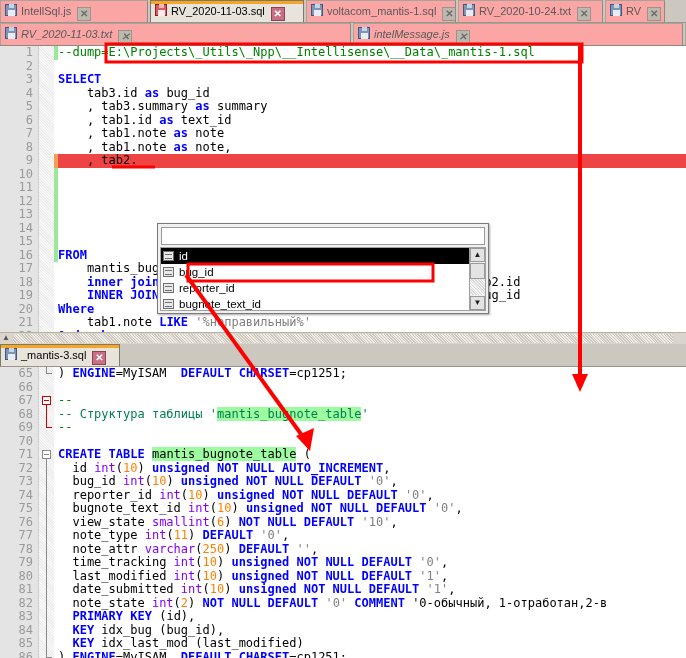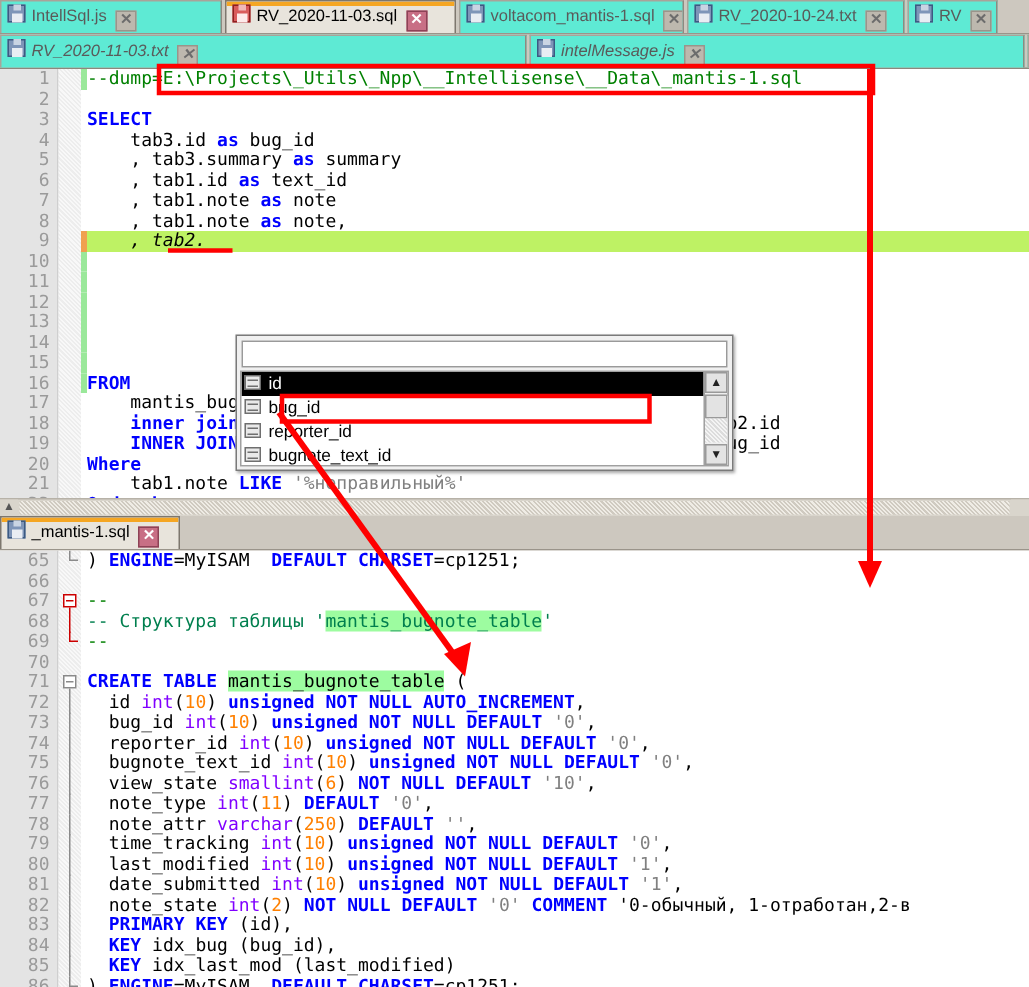--- a/index.html
+++ b/index.html
@@ -19,21 +19,21 @@
     overflow:hidden;
     white-space:nowrap;
   }
   .tabbar.row2{border-bottom:1px solid #8d877d;font-style:italic;}
   .tab{
     display:inline-block;
     position:relative;
     height:26px;
     box-sizing:border-box;
     padding:0 4px 0 4px;
-    background:#5eead4;
+    background:#fca5a5;
     border:1px solid #a9a399;
     border-bottom:none;
     border-right:1px solid #8f8980;
     margin-right:2px;
     vertical-align:top;
     line-height:20px;
     color:#5a5a5a;
     overflow:hidden;
   }
   .tab.active{
@@ -92,21 +92,21 @@
   .gutter div{padding-right:5px;}
   .foldcol{
     position:absolute;left:39px;top:0;bottom:0;width:15px;
     background:repeating-linear-gradient(45deg,#ededed 0 1px,#f8f8f8 1px 2px);
   }
   .markcol{
     position:absolute;left:54px;top:0;bottom:0;width:4px;background:#ffffff;
   }
   .codearea{position:absolute;left:58px;top:0;right:0;bottom:0;overflow:hidden;}
   .ln{height:13.5px;}
-  .cur{background:#bef264;font-style:italic;}
+  .cur{background:#ef4444;}
   
   .kw{color:#0000ff;font-weight:bold;}
   .cmt{color:#008000;}
   .cmt2{color:#007f4e;}
   .str{color:#808080;}
   .num{color:#ff8000;}
   .typ{color:#8000ff;}
   .hl{background:#9dfca0;}
 
   .scrollh{
@@ -202,21 +202,21 @@
     </div>
   </div>
 </div>
 
 <div class="scrollh">
   <div class="arrowl">▲</div>
   <div class="track"></div>
   <div class="arrowr"></div>
 </div>
 
-<div class="tabbar" id="tabbar-bottom" style="background:#cdc8bf;"><div class="tab active" style="width: 120px;"><span class="topbar"></span><span class="ficon"><span class="disk"></span></span><span class="lbl">_mantis-1.sql</span><span class="closex">✕</span></div></div>
+<div class="tabbar" id="tabbar-bottom" style="background:#cdc8bf;"><div class="tab active" style="width: 120px;"><span class="topbar"></span><span class="ficon"><span class="disk"></span></span><span class="lbl">_mantis-3.sql</span><span class="closex">✕</span></div></div>
 
 <div class="pane" id="bottom-pane" style="height:296px;">
   <div class="codewrap" style="height:296px;">
     <div class="gutter" id="gutter-bottom"><div class="ln">65</div><div class="ln">66</div><div class="ln">67</div><div class="ln">68</div><div class="ln">69</div><div class="ln">70</div><div class="ln">71</div><div class="ln">72</div><div class="ln">73</div><div class="ln">74</div><div class="ln">75</div><div class="ln">76</div><div class="ln">77</div><div class="ln">78</div><div class="ln">79</div><div class="ln">80</div><div class="ln">81</div><div class="ln">82</div><div class="ln">83</div><div class="ln">84</div><div class="ln">85</div><div class="ln">86</div></div>
     <div class="foldcol" id="foldcol-bottom"><div style="position: absolute; left: 0px; width: 15px; top: 0px; height: 13.5px;"><span style="position:absolute;left:7px;top:0;width:1px;height:7px;background:#8a8a8a;"></span><span style="position:absolute;left:7px;top:6px;width:6px;height:1px;background:#8a8a8a;"></span></div><div style="position: absolute; left: 0px; width: 15px; top: 27px; height: 13.5px;"><span style="position:absolute;left:3px;top:2px;width:9px;height:9px;border:1px solid #cc0000;box-sizing:border-box;background:#fff;"></span><span style="position:absolute;left:5px;top:6px;width:5px;height:1px;background:#cc0000;"></span><span style="position:absolute;left:7px;top:11px;width:1px;height:3px;background:#cc0000;"></span></div><div style="position: absolute; left: 0px; width: 15px; top: 40.5px; height: 13.5px;"><span style="position:absolute;left:7px;top:0;width:1px;height:14px;background:#cc0000;"></span></div><div style="position: absolute; left: 0px; width: 15px; top: 54px; height: 13.5px;"><span style="position:absolute;left:7px;top:0;width:1px;height:7px;background:#cc0000;"></span><span style="position:absolute;left:7px;top:6px;width:6px;height:1px;background:#cc0000;"></span></div><div style="position: absolute; left: 0px; width: 15px; top: 81px; height: 13.5px;"><span style="position:absolute;left:3px;top:2px;width:9px;height:9px;border:1px solid #8a8a8a;box-sizing:border-box;background:#fff;"></span><span style="position:absolute;left:5px;top:6px;width:5px;height:1px;background:#8a8a8a;"></span><span style="position:absolute;left:7px;top:11px;width:1px;height:3px;background:#8a8a8a;"></span></div><div style="position: absolute; left: 0px; width: 15px; top: 94.5px; height: 13.5px;"><span style="position:absolute;left:7px;top:0;width:1px;height:14px;background:#8a8a8a;"></span></div><div style="position: absolute; left: 0px; width: 15px; top: 108px; height: 13.5px;"><span style="position:absolute;left:7px;top:0;width:1px;height:14px;background:#8a8a8a;"></span></div><div style="position: absolute; left: 0px; width: 15px; top: 121.5px; height: 13.5px;"><span style="position:absolute;left:7px;top:0;width:1px;height:14px;background:#8a8a8a;"></span></div><div style="position: absolute; left: 0px; width: 15px; top: 135px; height: 13.5px;"><span style="position:absolute;left:7px;top:0;width:1px;height:14px;background:#8a8a8a;"></span></div><div style="position: absolute; left: 0px; width: 15px; top: 148.5px; height: 13.5px;"><span style="position:absolute;left:7px;top:0;width:1px;height:14px;background:#8a8a8a;"></span></div><div style="position: absolute; left: 0px; width: 15px; top: 162px; height: 13.5px;"><span style="position:absolute;left:7px;top:0;width:1px;height:14px;background:#8a8a8a;"></span></div><div style="position: absolute; left: 0px; width: 15px; top: 175.5px; height: 13.5px;"><span style="position:absolute;left:7px;top:0;width:1px;height:14px;background:#8a8a8a;"></span></div><div style="position: absolute; left: 0px; width: 15px; top: 189px; height: 13.5px;"><span style="position:absolute;left:7px;top:0;width:1px;height:14px;background:#8a8a8a;"></span></div><div style="position: absolute; left: 0px; width: 15px; top: 202.5px; height: 13.5px;"><span style="position:absolute;left:7px;top:0;width:1px;height:14px;background:#8a8a8a;"></span></div><div style="position: absolute; left: 0px; width: 15px; top: 216px; height: 13.5px;"><span style="position:absolute;left:7px;top:0;width:1px;height:14px;background:#8a8a8a;"></span></div><div style="position: absolute; left: 0px; width: 15px; top: 229.5px; height: 13.5px;"><span style="position:absolute;left:7px;top:0;width:1px;height:14px;background:#8a8a8a;"></span></div><div style="position: absolute; left: 0px; width: 15px; top: 243px; height: 13.5px;"><span style="position:absolute;left:7px;top:0;width:1px;height:14px;background:#8a8a8a;"></span></div><div style="position: absolute; left: 0px; width: 15px; top: 256.5px; height: 13.5px;"><span style="position:absolute;left:7px;top:0;width:1px;height:14px;background:#8a8a8a;"></span></div><div style="position: absolute; left: 0px; width: 15px; top: 270px; height: 13.5px;"><span style="position:absolute;left:7px;top:0;width:1px;height:14px;background:#8a8a8a;"></span></div><div style="position: absolute; left: 0px; width: 15px; top: 283.5px; height: 13.5px;"><span style="position:absolute;left:7px;top:0;width:1px;height:7px;background:#8a8a8a;"></span><span style="position:absolute;left:7px;top:6px;width:6px;height:1px;background:#8a8a8a;"></span></div></div>
     <div class="markcol"></div>
     <div class="codearea" id="code-bottom"><div class="ln">) <span class="kw">ENGINE</span>=MyISAM  <span class="kw">DEFAULT</span> <span class="kw">CHARSET</span>=cp1251;</div><div class="ln"></div><div class="ln"><span class="cmt">--</span></div><div class="ln"><span class="cmt2">-- Структура таблицы '<span class="hl">mantis_bugnote_table</span>'</span></div><div class="ln"><span class="cmt">--</span></div><div class="ln"></div><div class="ln"><span class="kw">CREATE</span> <span class="kw">TABLE</span> <span class="hl">mantis_bugnote_table</span> (</div><div class="ln">  id <span class="typ">int</span>(<span class="num">10</span>) <span class="kw">unsigned</span> <span class="kw">NOT</span> <span class="kw">NULL</span> <span class="kw">AUTO_INCREMENT</span>,</div><div class="ln">  bug_id <span class="typ">int</span>(<span class="num">10</span>) <span class="kw">unsigned</span> <span class="kw">NOT</span> <span class="kw">NULL</span> <span class="kw">DEFAULT</span> <span class="str">'0'</span>,</div><div class="ln">  reporter_id <span class="typ">int</span>(<span class="num">10</span>) <span class="kw">unsigned</span> <span class="kw">NOT</span> <span class="kw">NULL</span> <span class="kw">DEFAULT</span> <span class="str">'0'</span>,</div><div class="ln">  bugnote_text_id <span class="typ">int</span>(<span class="num">10</span>) <span class="kw">unsigned</span> <span class="kw">NOT</span> <span class="kw">NULL</span> <span class="kw">DEFAULT</span> <span class="str">'0'</span>,</div><div class="ln">  view_state <span class="typ">smallint</span>(<span class="num">6</span>) <span class="kw">NOT</span> <span class="kw">NULL</span> <span class="kw">DEFAULT</span> <span class="str">'10'</span>,</div><div class="ln">  note_type <span class="typ">int</span>(<span class="num">11</span>) <span class="kw">DEFAULT</span> <span class="str">'0'</span>,</div><div class="ln">  note_attr <span class="typ">varchar</span>(<span class="num">250</span>) <span class="kw">DEFAULT</span> <span class="str">''</span>,</div><div class="ln">  time_tracking <span class="typ">int</span>(<span class="num">10</span>) <span class="kw">unsigned</span> <span class="kw">NOT</span> <span class="kw">NULL</span> <span class="kw">DEFAULT</span> <span class="str">'0'</span>,</div><div class="ln">  last_modified <span class="typ">int</span>(<span class="num">10</span>) <span class="kw">unsigned</span> <span class="kw">NOT</span> <span class="kw">NULL</span> <span class="kw">DEFAULT</span> <span class="str">'1'</span>,</div><div class="ln">  date_submitted <span class="typ">int</span>(<span class="num">10</span>) <span class="kw">unsigned</span> <span class="kw">NOT</span> <span class="kw">NULL</span> <span class="kw">DEFAULT</span> <span class="str">'1'</span>,</div><div class="ln">  note_state <span class="typ">int</span>(<span class="num">2</span>) <span class="kw">NOT</span> <span class="kw">NULL</span> <span class="kw">DEFAULT</span> <span class="str">'0'</span> <span class="kw">COMMENT</span> '0-обычный, 1-отработан,2-в</div><div class="ln">  <span class="kw">PRIMARY</span> <span class="kw">KEY</span> (id),</div><div class="ln">  <span class="kw">KEY</span> idx_bug (bug_id),</div><div class="ln">  <span class="kw">KEY</span> idx_last_mod (last_modified)</div><div class="ln">) <span class="kw">ENGINE</span>=MyISAM  <span class="kw">DEFAULT</span> <span class="kw">CHARSET</span>=cp1251;</div></div>
   </div>
 </div>
 

